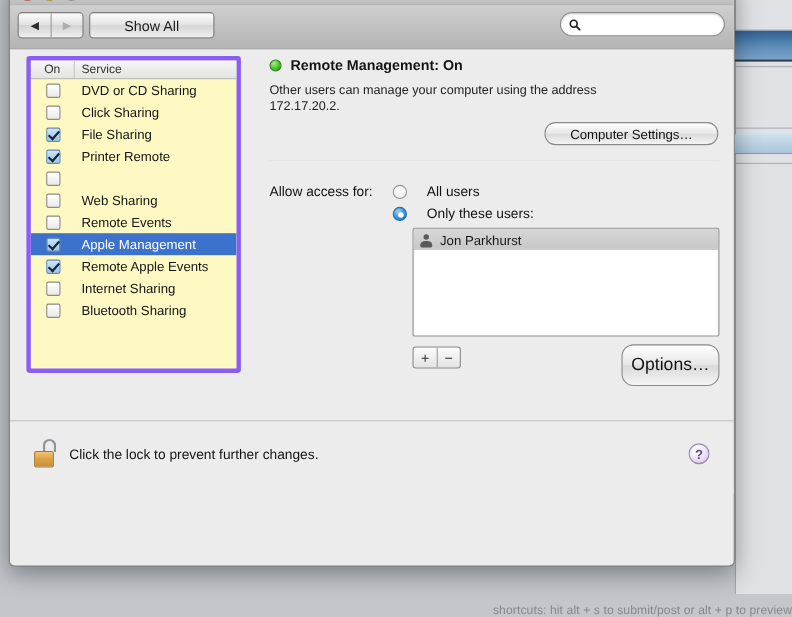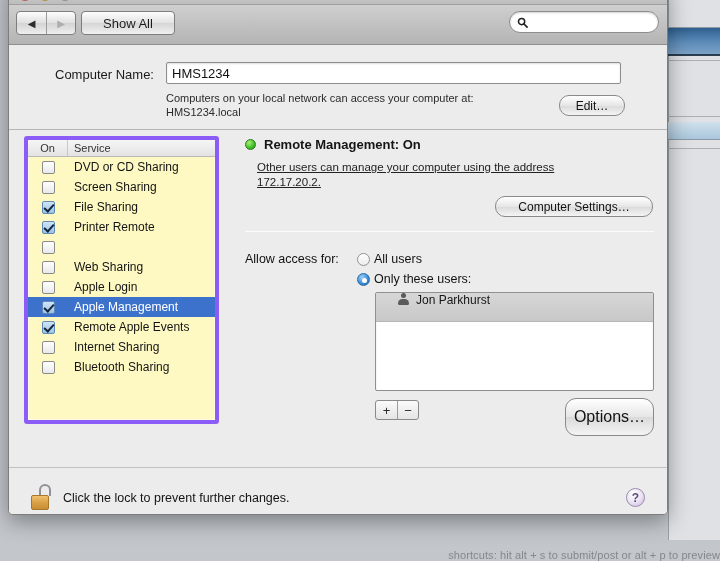--- a/index.html
+++ b/index.html
@@ -69,21 +69,21 @@
     height: 24px; border: 1px solid #7e7e7e; border-radius: 4px; overflow: hidden;
     background: linear-gradient(180deg,#fdfdfd 0%, #e0e0e0 50%, #d3d3d3 51%, #efefef 100%);
   }
   .navbtn {
     width: 29px; display: flex; align-items: center; justify-content: center;
     font-size: 10px; color: #2c2c2c;
   }
   .navbtn + .navbtn { border-left: 1px solid #9a9a9a; }
   .navbtn.disabled { color: #adadad; }
   .showall {
-    position: absolute; left: 72px; top: 6px; height: 24px; padding: 0 21px;
+    position: absolute; left: 72px; top: 6px; height: 24px; padding: 0 31px;
     display: flex; align-items: center; justify-content: center;
     font-size: 13px; color: #1c1c1c;
     border: 1px solid #7e7e7e; border-radius: 4px;
     background: linear-gradient(180deg,#fdfdfd 0%, #e2e2e2 50%, #d5d5d5 51%, #f0f0f0 100%);
   }
   .searchfield {
     position: absolute; right: 8px; top: 6px; width: 150px; height: 22px;
     background: #fff; border: 1px solid #8d8d8d; border-radius: 11px;
     display: flex; align-items: center; padding-left: 7px;
     box-shadow: inset 0 1px 2px rgba(0,0,0,.18);
@@ -162,37 +162,37 @@
   
   .detail { position: absolute; left: 228px; top: 0; right: 8px; top: 0; }
   .status-row { position: absolute; left: 8px; top: 7px; display: flex; align-items: center; gap: 8px; }
   .dot-green {
     width: 11px; height: 11px; border-radius: 50%;
     background: radial-gradient(circle at 34% 30%, #a8f07a 0%, #3fbf26 60%, #1e8c14 100%);
     border: 1px solid #2a7a1c;
   }
   .status-text { font-size: 13px; font-weight: bold; color: #151515; }
   .detail-desc {
-    position: absolute; left: 20px; top: 30px; width: 330px;
-    font-size: 11.5px; color: #222; line-height: 15px; text-decoration: underline;
+    position: absolute; left: 8px; top: 30px; width: 330px;
+    font-size: 11.5px; color: #222; line-height: 15px;
   }
   .btn-compset {
     position: absolute; left: 258px; top: 66px; width: 158px; height: 21px;
     display: flex; align-items: center; justify-content: center;
     font-size: 12px; color: #111;
     border: 1px solid #8a8a8a; border-radius: 10px;
     background: linear-gradient(180deg,#ffffff 0%, #e6e6e6 50%, #dadada 51%, #f4f4f4 100%);
   }
   .hr {
     position: absolute; left: 8px; top: 101px; width: 409px; height: 1px;
     background: #b7b7b7; border-bottom: 1px solid #fbfbfb;
   }
   .label-allow { position: absolute; left: 8px; top: 122px; font-size: 12.5px; color: #121212; }
   .radio-grp { position: absolute; left: 120px; top: 119px; }
-  .radio-line { display: flex; align-items: center; gap: 4px; height: 20px; font-size: 12.5px; color: #121212; }
+  .radio-line { display: flex; align-items: center; gap: 18px; height: 20px; font-size: 12.5px; color: #121212; }
   .radio {
     width: 13px; height: 13px; border-radius: 50%;
     border: 1px solid #929292;
     background: linear-gradient(180deg,#ffffff,#ececec);
     position: relative; flex: none;
   }
   .radio.on {
     background: radial-gradient(circle at 36% 30%, #9fd0f5 0%, #3b8fd8 55%, #1f67ad 100%);
     border-color: #2a6ba8;
   }
@@ -200,22 +200,22 @@
     content: ""; position: absolute; left: 4px; top: 4px;
     width: 5px; height: 5px; border-radius: 50%; background: #fff;
   }
 
   .userlist {
     position: absolute; left: 138px; top: 162px; width: 279px; height: 99px;
     background: #fff; border: 1px solid #8f8f8f; border-radius: 2px; overflow: hidden;
     box-shadow: inset 0 1px 2px rgba(0,0,0,.12);
   }
   .user-row {
-    display: flex; align-items: flex-start; gap: 6px; height: 29px;
-    padding-left: 21px; font-size: 12px; color: #161616;
+    display: flex; align-items: flex-end; gap: 6px; height: 19px;
+    padding-left: 5px; font-size: 12px; color: #161616;
     background: linear-gradient(180deg,#d7d7d7,#c8c8c8);
     border-bottom: 1px solid #b6b6b6;
   }
   .user-icon { width: 13px; height: 13px; position: relative; flex: none; }
   .user-icon::before {
     content: ""; position: absolute; left: 4px; top: 0;
     width: 5px; height: 5px; border-radius: 50%; background: #5a5a5a;
   }
   .user-icon::after {
     content: ""; position: absolute; left: 1px; top: 6px;
@@ -302,46 +302,40 @@
     <div class="showall">Show All</div>
     <div class="searchfield">
       <svg width="11" height="11" viewBox="0 0 12 12">
         <circle cx="5" cy="5" r="3.4" fill="none" stroke="#1d1d1d" stroke-width="1.6"></circle>
         <line x1="7.6" y1="7.6" x2="11" y2="11" stroke="#1d1d1d" stroke-width="1.8" stroke-linecap="round"></line>
       </svg>
       <input type="text" value="" placeholder="" style="">
     </div>
   </div>
 
-  <div class="namepane">
-    <div class="label-cname">Computer Name:</div>
-    <input class="input-cname" type="text" value="HMS1234" style="">
-    <div class="hint">Computers on your local network can access your computer at: HMS1234.local</div>
-    <div class="btn-edit">Edit…</div>
-  </div>
 
   <div class="content">
 
     <div class="svc-table">
       <div class="svc-head">
         <div class="c1">On</div>
         <div class="c2">Service</div>
       </div>
       <div id="svc-rows">
           <div class="svc-row">
             <div class="cell-chk">
               <div class="chk"></div>
             </div>
             <div class="cell-name">DVD or CD Sharing</div>
           </div>
           <div class="svc-row">
             <div class="cell-chk">
               <div class="chk"></div>
             </div>
-            <div class="cell-name">Screen Sharing</div>
+            <div class="cell-name">Click Sharing</div>
           </div>
           <div class="svc-row">
             <div class="cell-chk">
               <div class="chk on"></div>
             </div>
             <div class="cell-name">File Sharing</div>
           </div>
           <div class="svc-row">
             <div class="cell-chk">
               <div class="chk on"></div>
@@ -356,21 +350,21 @@
           <div class="svc-row">
             <div class="cell-chk">
               <div class="chk"></div>
             </div>
             <div class="cell-name">Web Sharing</div>
           </div>
           <div class="svc-row">
             <div class="cell-chk">
               <div class="chk"></div>
             </div>
-            <div class="cell-name">Apple Login</div>
+            <div class="cell-name">Remote Events</div>
           </div>
           <div class="svc-row selected">
             <div class="cell-chk">
               <div class="chk on"></div>
             </div>
             <div class="cell-name">Apple Management</div>
           </div>
           <div class="svc-row">
             <div class="cell-chk">
               <div class="chk on"></div>

